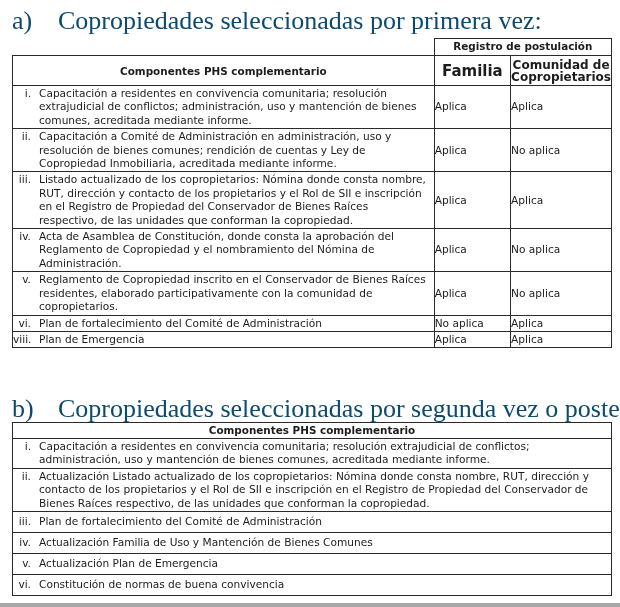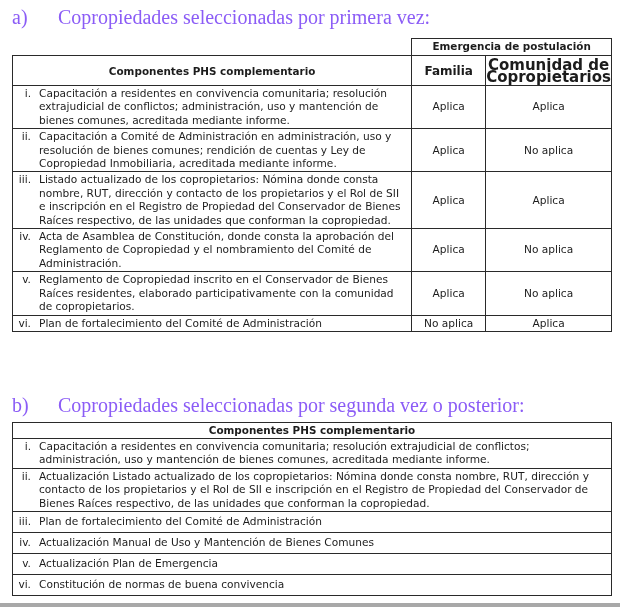--- a/index.html
+++ b/index.html
@@ -1,32 +1,32 @@
 <!DOCTYPE html>
 <html><head>
   <meta charset="utf-8">
   <style>
     html, body { margin:0; padding:0; }
     body { width:620px; height:607px; background:#ffffff; position:relative; overflow:hidden; color:#1a1a1a; }
-    .heading { position:absolute; left:12px; font-family:"Liberation Serif", serif; font-size:20px; color:#8b5cf6; white-space:nowrap; }
+    .heading { position:absolute; left:12px; font-family:"Liberation Serif", serif; font-size:26px; color:#0c4a6e; white-space:nowrap; }
     .heading .lbl { display:inline-block; width:46px; }
     #h-a { top:6px; }
     #h-b { top:394px; }
     table { border-collapse:collapse; position:absolute; font-family:"DejaVu Sans", sans-serif; font-size:10.6px; line-height:13.4px; color:#1c1c1c; }
     td, th { border:1px solid #2a2a2a; padding:0; vertical-align:middle; }
     th { font-weight:bold; font-size:10.4px; }
     #tbl-a { left:12px; top:38px; width:600px; }
     #tbl-a col.c1 { width:433px; }
     #tbl-a col.c2 { width:77px; }
     #tbl-a col.c3 { width:90px; }
     .noborder { border-top:none !important; border-left:none !important; }
     .item { display:flex; padding:1px 4px 1px 0; }
     .num { width:26px; flex:0 0 26px; text-align:right; padding-right:8px; box-sizing:border-box; }
     .txt { flex:1; }
-    .val { text-align:center; }
+    .val { }
     .mod { height:17px; }
     .hdr2 { height:30px; line-height:12px; }
     #tbl-b { left:12px; top:422px; width:600px; }
     #tbl-b th { height:15px; }
     #tbl-b .single td { height:20px; }
     .bottom-strip { position:absolute; left:0; right:0; bottom:0; height:4px; background:#a8a8a8; }
   </style>
 </head>
 <body>
 
@@ -36,26 +36,26 @@
 
 <table id="tbl-a">
   <colgroup>
       <col class="c1">
       <col class="c2">
       <col class="c3">
     </colgroup>
   <tbody>
       <tr class="mod">
     <td class="noborder"></td>
-    <th colspan="2">Emergencia de postulación</th>
+    <th colspan="2">Registro de postulación</th>
   </tr>
   <tr class="hdr2">
     <th>Componentes PHS complementario</th>
-    <th style="font-size:12px">Familia</th>
-    <th style="font-size:15px">Comunidad de Copropietarios</th>
+    <th style="font-size:15px">Familia</th>
+    <th style="font-size:12px">Comunidad de Copropietarios</th>
   </tr>
   <tr>
     <td>
           <div class="item">
             <span class="num">i.</span>
             <span class="txt">Capacitación a residentes en convivencia comunitaria; resolución extrajudicial de conflictos; administración, uso y mantención de bienes comunes, acreditada mediante informe.</span>
           </div>
         </td>
     <td class="val">Aplica</td>
     <td class="val">Aplica</td>
@@ -77,21 +77,21 @@
             <span class="txt">Listado actualizado de los copropietarios: Nómina donde consta nombre, RUT, dirección y contacto de los propietarios y el Rol de SII e inscripción en el Registro de Propiedad del Conservador de Bienes Raíces respectivo, de las unidades que conforman la copropiedad.</span>
           </div>
         </td>
     <td class="val">Aplica</td>
     <td class="val">Aplica</td>
   </tr>
   <tr>
     <td>
           <div class="item">
             <span class="num">iv.</span>
-            <span class="txt">Acta de Asamblea de Constitución, donde consta la aprobación del Reglamento de Copropiedad y el nombramiento del Comité de Administración.</span>
+            <span class="txt">Acta de Asamblea de Constitución, donde consta la aprobación del Reglamento de Copropiedad y el nombramiento del Nómina de Administración.</span>
           </div>
         </td>
     <td class="val">Aplica</td>
     <td class="val">No aplica</td>
   </tr>
   <tr>
     <td>
           <div class="item">
             <span class="num">v.</span>
             <span class="txt">Reglamento de Copropiedad inscrito en el Conservador de Bienes Raíces residentes, elaborado participativamente con la comunidad de copropietarios.</span>
@@ -101,20 +101,30 @@
     <td class="val">No aplica</td>
   </tr>
   <tr>
     <td>
           <div class="item">
             <span class="num">vi.</span>
             <span class="txt">Plan de fortalecimiento del Comité de Administración</span>
           </div>
         </td>
     <td class="val">No aplica</td>
+    <td class="val">Aplica</td>
+  </tr>
+  <tr>
+    <td>
+          <div class="item">
+            <span class="num">viii.</span>
+            <span class="txt">Plan de Emergencia</span>
+          </div>
+        </td>
+    <td class="val">Aplica</td>
     <td class="val">Aplica</td>
   </tr>
 </tbody>
   </table>
 
 <div class="heading" id="h-b">
   <span class="lbl">b)</span><span>Copropiedades seleccionadas por segunda vez o posterior:</span>
 </div>
 
 <table id="tbl-b">
@@ -143,21 +153,21 @@
           <div class="item">
             <span class="num">iii.</span>
             <span class="txt">Plan de fortalecimiento del Comité de Administración</span>
           </div>
         </td>
   </tr>
   <tr class="single">
     <td>
           <div class="item">
             <span class="num">iv.</span>
-            <span class="txt">Actualización Manual de Uso y Mantención de Bienes Comunes</span>
+            <span class="txt">Actualización Familia de Uso y Mantención de Bienes Comunes</span>
           </div>
         </td>
   </tr>
   <tr class="single">
     <td>
           <div class="item">
             <span class="num">v.</span>
             <span class="txt">Actualización Plan de Emergencia</span>
           </div>
         </td>

